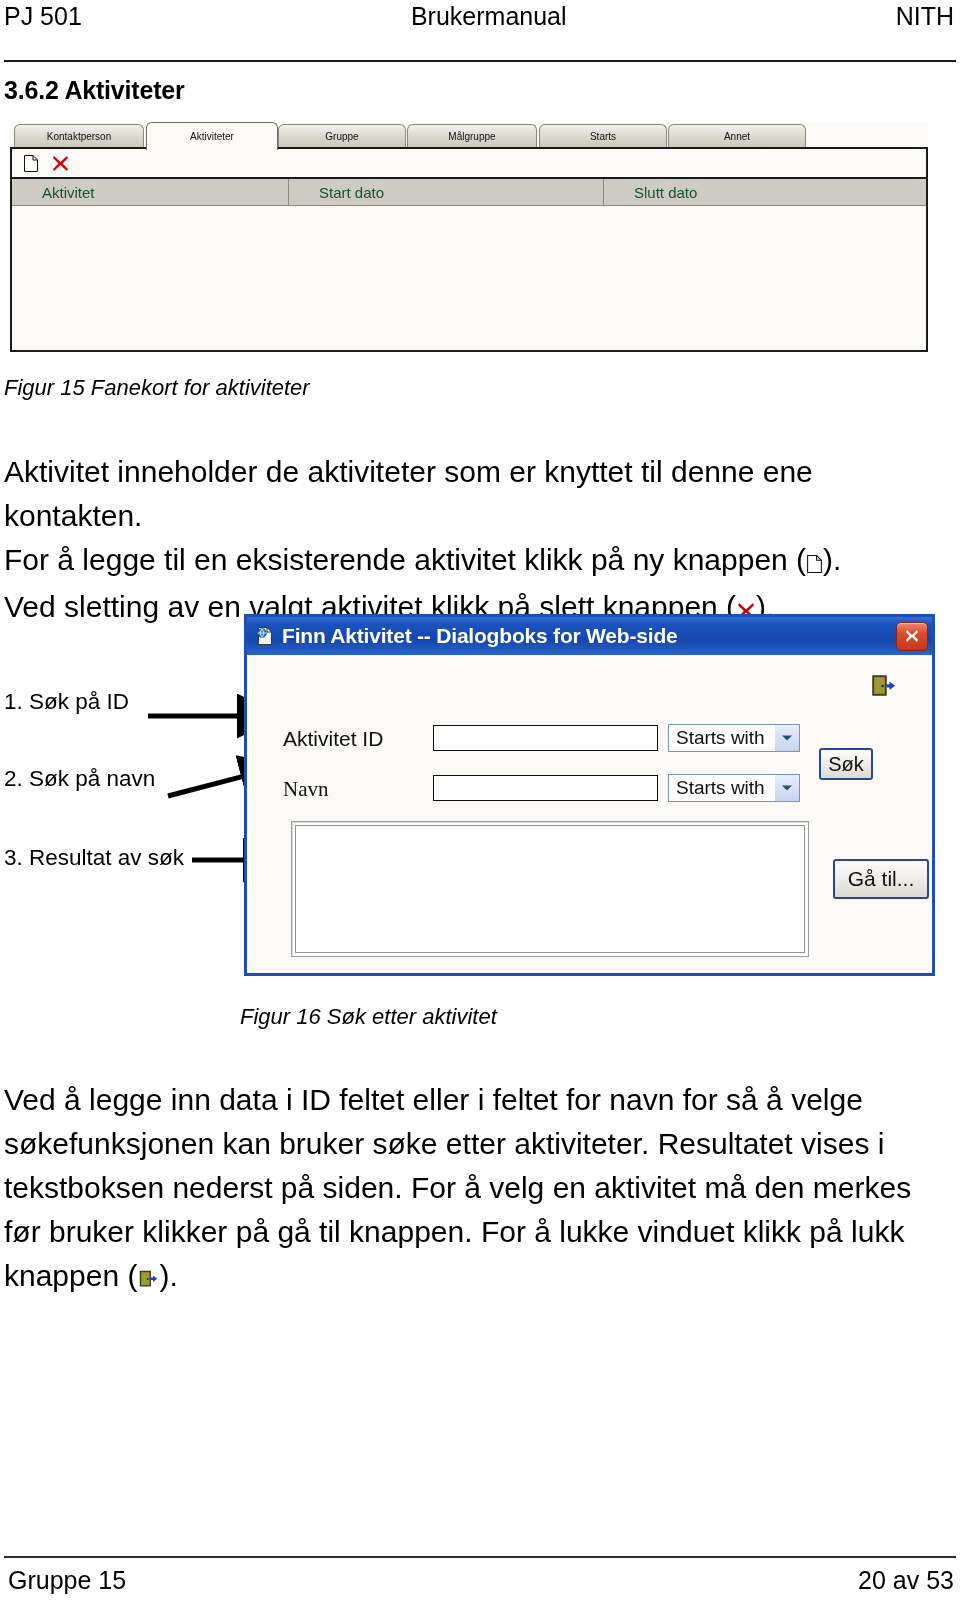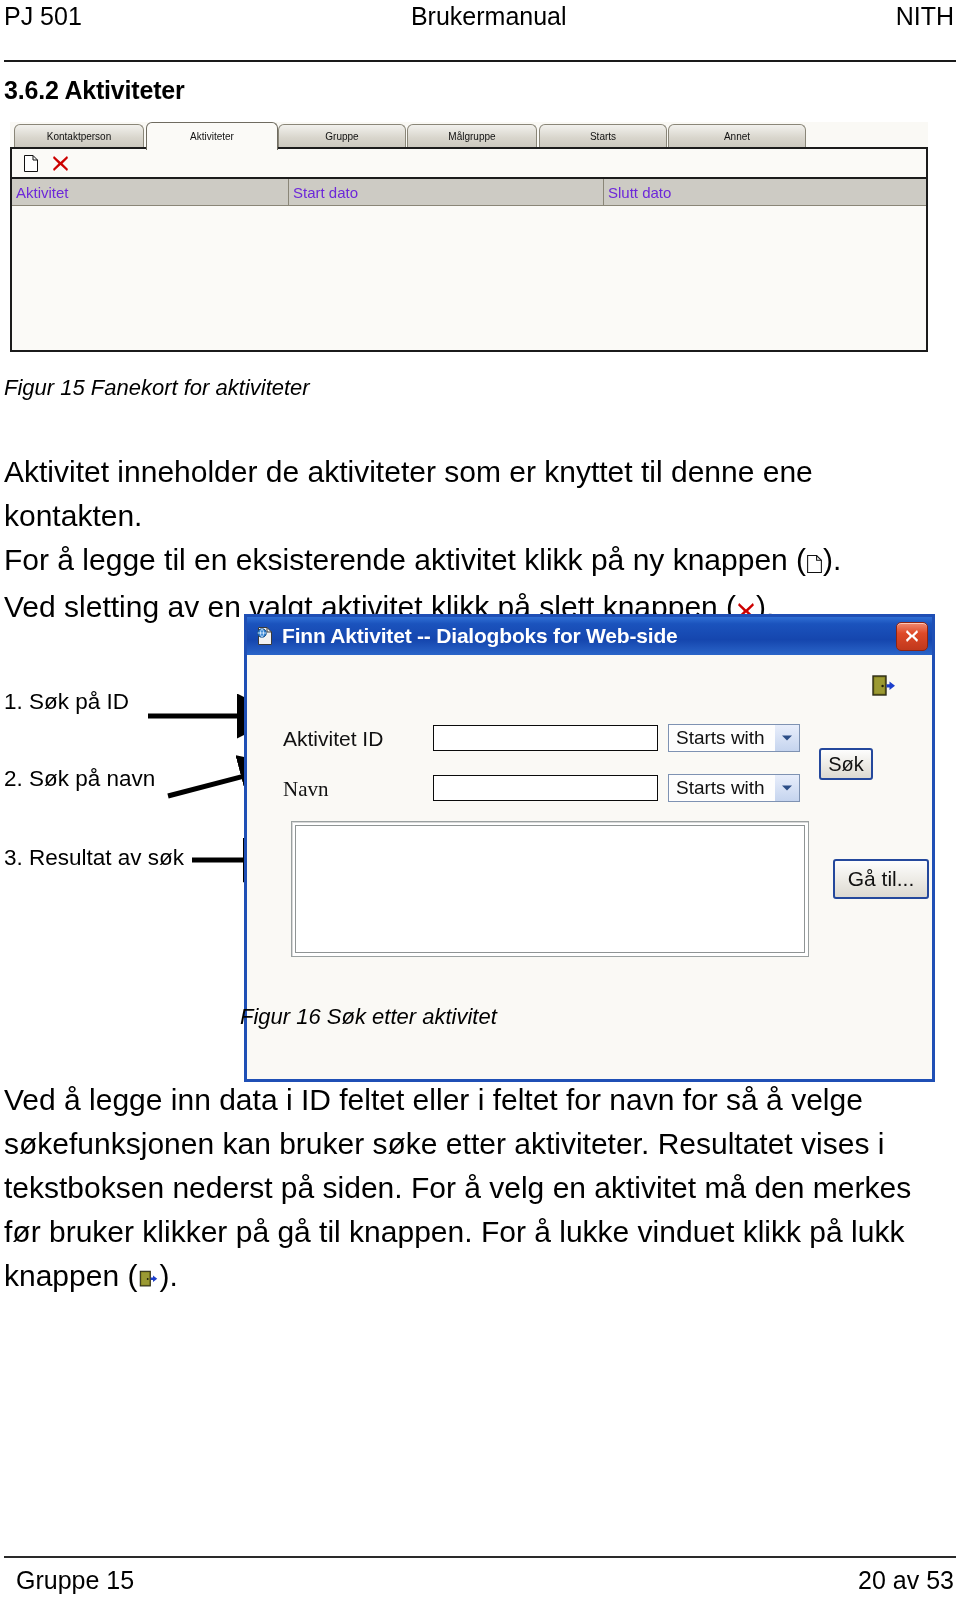--- a/index.html
+++ b/index.html
@@ -120,24 +120,24 @@
     position: absolute;
     left: 0; top: 30px;
     width: 100%; height: 27px;
     background: #cdcbc4;
     display: flex;
     box-sizing: border-box;
     border-bottom: 1px solid #8a8678;
   }
   .colhead .cell {
     font-size: 15px;
-    color: #6d28d9;
-    display: flex;
-    align-items: center;
-    padding-left: 4px;
+    color: #14532d;
+    display: flex;
+    align-items: center;
+    padding-left: 30px;
     border-right: 1px solid #8a8678;
     box-sizing: border-box;
   }
   .colhead .c0 { width: 277px; }
   .colhead .c1 { width: 315px; }
   .colhead .c2 { width: 322px; border-right: none; }
 
   .grid-area {
     position: absolute;
     left: 0; top: 57px;
@@ -179,21 +179,21 @@
   .an-1 { left: 4px; top: 689px; }
   .an-2 { left: 4px; top: 766px; }
   .an-3 { left: 4px; top: 845px; }
 
   .arrow-svg { position: absolute; left: 0; top: 0; pointer-events: none; }
 
   
   .shot-dialog {
     position: absolute;
     left: 244px; top: 614px;
-    width: 691px; height: 468px;
+    width: 691px; height: 362px;
     background: #fef9c3;
     border: 3px solid #1f4fb5;
     box-sizing: border-box;
   }
   .titlebar {
     position: absolute;
     left: 0; top: 0;
     width: 100%; height: 38px;
     background: linear-gradient(to bottom,#2f6fd4 0%, #1b53bd 18%, #1546ae 60%, #2a65c9 100%);
     display: flex;
@@ -341,21 +341,21 @@
   }
   .page-footer {
     position: absolute;
     left: 0; top: 1566px;
     width: 960px;
     display: flex;
     justify-content: space-between;
     font-size: 25px;
     box-sizing: border-box;
   }
-  .page-footer .left  { padding-left: 16px; }
+  .page-footer .left  { padding-left: 8px; }
   .page-footer .right { padding-right: 6px; }
 </style>
 </head>
 <body>
 
 <div class="page-header">
   <div class="left">PJ 501</div>
   <div class="mid">Brukermanual</div>
   <div class="right">NITH</div>
 </div>

